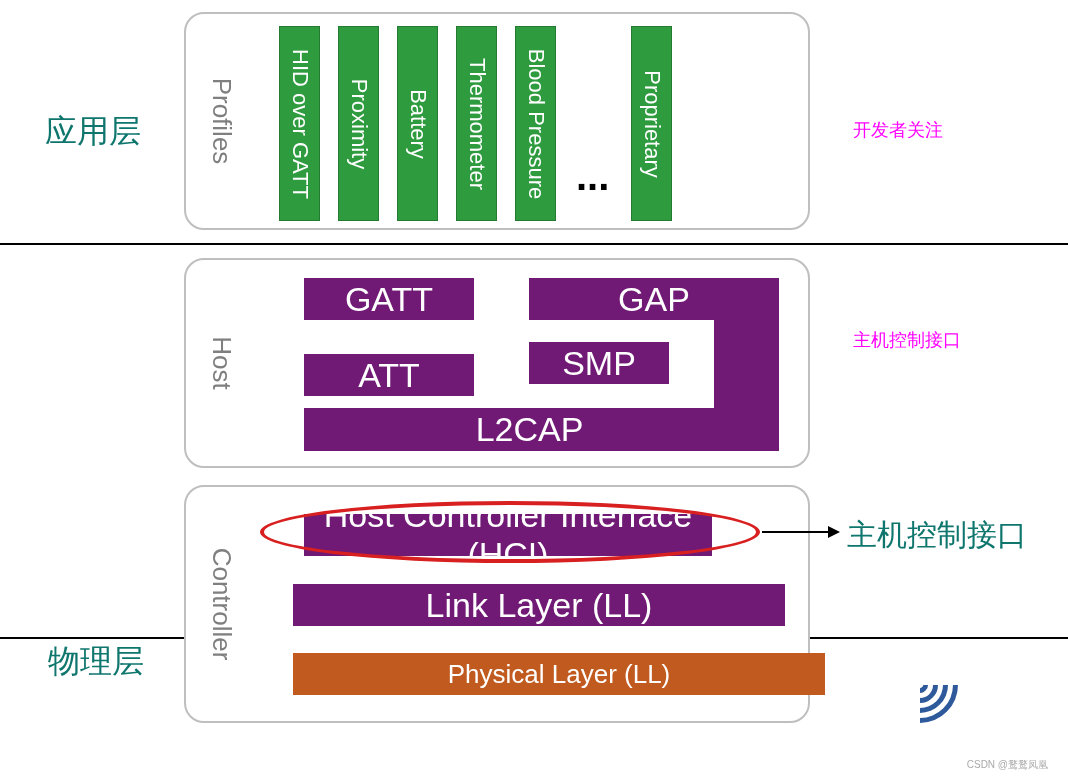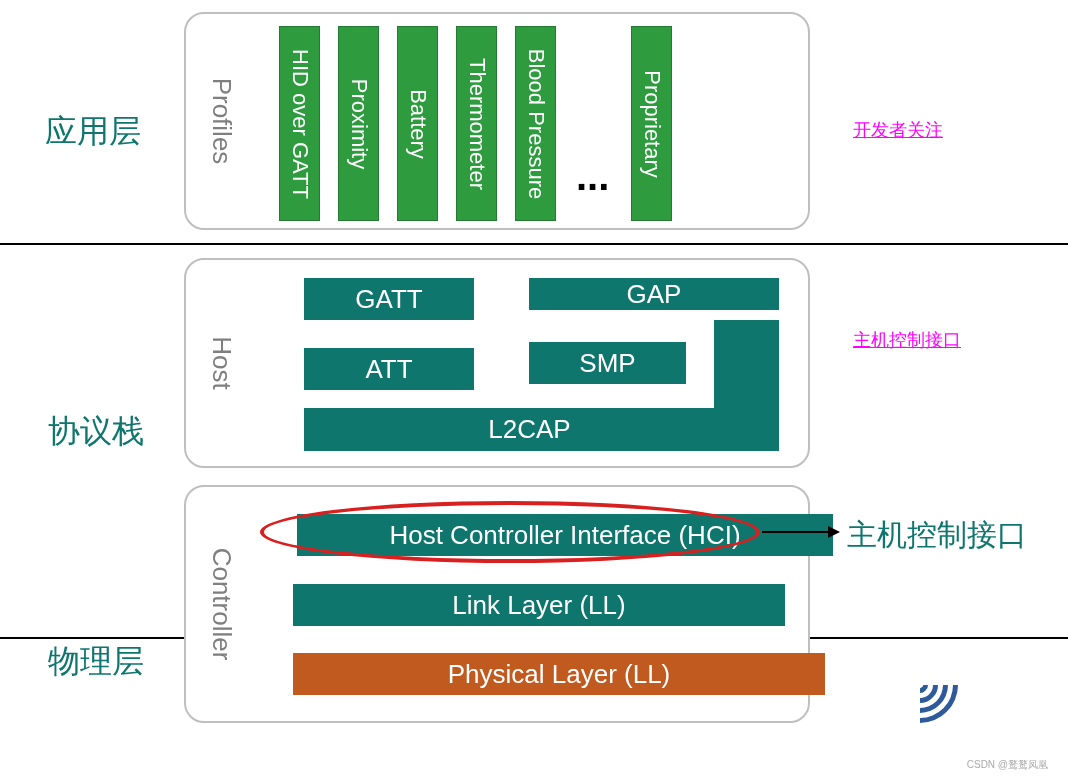--- a/index.html
+++ b/index.html
@@ -24,21 +24,20 @@
     }
     .section-label {
       position: absolute;
       font-size: 32px;
       color: #0f766e;
     }
     .side-note {
       position: absolute;
       font-size: 18px;
       color: #ff00ff;
-      text-decoration: underline;
     }
     .panel {
       position: absolute;
       border: 2px solid #bfbfbf;
       border-radius: 20px;
       background: #fff;
     }
     .vlabel {
       position: absolute;
       color: #7f7f7f;
@@ -62,27 +61,27 @@
       white-space: nowrap;
     }
     .ellipsis {
       position: absolute;
       font-size: 40px;
       font-weight: bold;
       color: #000;
     }
     .blue-box {
       position: absolute;
-      background: #0f766e;
+      background: #701a75;
       color: #fff;
       text-align: center;
       display: flex;
       align-items: center;
       justify-content: center;
-      font-size: 26px;
+      font-size: 34px;
     }
     .orange-box {
       position: absolute;
       background: #c05a1e;
       color: #fff;
       text-align: center;
       display: flex;
       align-items: center;
       justify-content: center;
       font-size: 26px;
@@ -127,21 +126,20 @@
   </style>
 </head>
 <body>
 
 <div class="canvas">
 
   <div class="divider" style="top:243px"></div>
   <div class="divider" style="top:637px"></div>
 
   <div class="section-label" style="left:45px; top:110px">应用层</div>
-  <div class="section-label" style="left:48px; top:410px">协议栈</div>
   <div class="section-label" style="left:48px; top:640px">物理层</div>
 
   <div class="side-note" style="left:853px; top:118px">开发者关注</div>
   <div class="side-note" style="left:853px; top:328px">主机控制接口</div>
 
   <div class="panel" style="left:184px; top:12px; width:626px; height:218px">
     <div class="vlabel" style="left:20px; top:50%; transform:translateY(-50%)">Profiles</div>
 
     <div class="profile-box" style="left:93px; top:12px; width:41px; height:195px"><span class="profile-text">HID over GATT</span></div>
     <div class="profile-box" style="left:152px; top:12px; width:41px; height:195px"><span class="profile-text">Proximity</span></div>
@@ -149,31 +147,31 @@
     <div class="profile-box" style="left:270px; top:12px; width:41px; height:195px"><span class="profile-text">Thermometer</span></div>
     <div class="profile-box" style="left:329px; top:12px; width:41px; height:195px"><span class="profile-text">Blood Pressure</span></div>
     <div class="ellipsis" style="left:390px; top:140px">...</div>
     <div class="profile-box" style="left:445px; top:12px; width:41px; height:195px"><span class="profile-text">Proprietary</span></div>
   </div>
 
   <div class="panel" style="left:184px; top:258px; width:626px; height:210px">
     <div class="vlabel" style="left:20px; top:50%; transform:translateY(-50%)">Host</div>
 
     <div class="blue-box" style="left:118px; top:18px; width:170px; height:42px">GATT</div>
-    <div class="blue-box" style="left:343px; top:18px; width:250px; height:32px">GAP</div>
-    <div class="blue-box" style="left:118px; top:88px; width:170px; height:42px">ATT</div>
-    <div class="blue-box" style="left:343px; top:82px; width:157px; height:42px">SMP</div>
+    <div class="blue-box" style="left:343px; top:18px; width:250px; height:42px">GAP</div>
+    <div class="blue-box" style="left:118px; top:94px; width:170px; height:42px">ATT</div>
+    <div class="blue-box" style="left:343px; top:82px; width:140px; height:42px">SMP</div>
     <div class="blue-box" style="left:528px; top:60px; width:65px; height:131px"></div>
     <div class="blue-box" style="left:118px; top:148px; width:451px; height:43px">L2CAP</div>
   </div>
 
   <div class="panel" style="left:184px; top:485px; width:626px; height:238px">
     <div class="vlabel" style="left:20px; top:50%; transform:translateY(-50%)">Controller</div>
 
-    <div class="blue-box" style="left:111px; top:27px; width:536px; height:42px">Host Controller Interface (HCI)</div>
+    <div class="blue-box" style="left:118px; top:27px; width:408px; height:42px">Host Controller Interface (HCI)</div>
     <div class="blue-box" style="left:107px; top:97px; width:492px; height:42px">Link  Layer (LL)</div>
     <div class="orange-box" style="left:107px; top:166px; width:532px; height:42px">Physical  Layer (LL)</div>
   </div>
 
   <div class="hci-circle" style="left:260px; top:501px; width:500px; height:62px"></div>
 
   <div class="arrow-line" style="left:762px; top:531px; width:68px"></div>
   <div class="arrow-head" style="left:828px; top:526px"></div>
   <div class="section-label" style="left:847px; top:515px; font-size:30px">主机控制接口</div>
 

